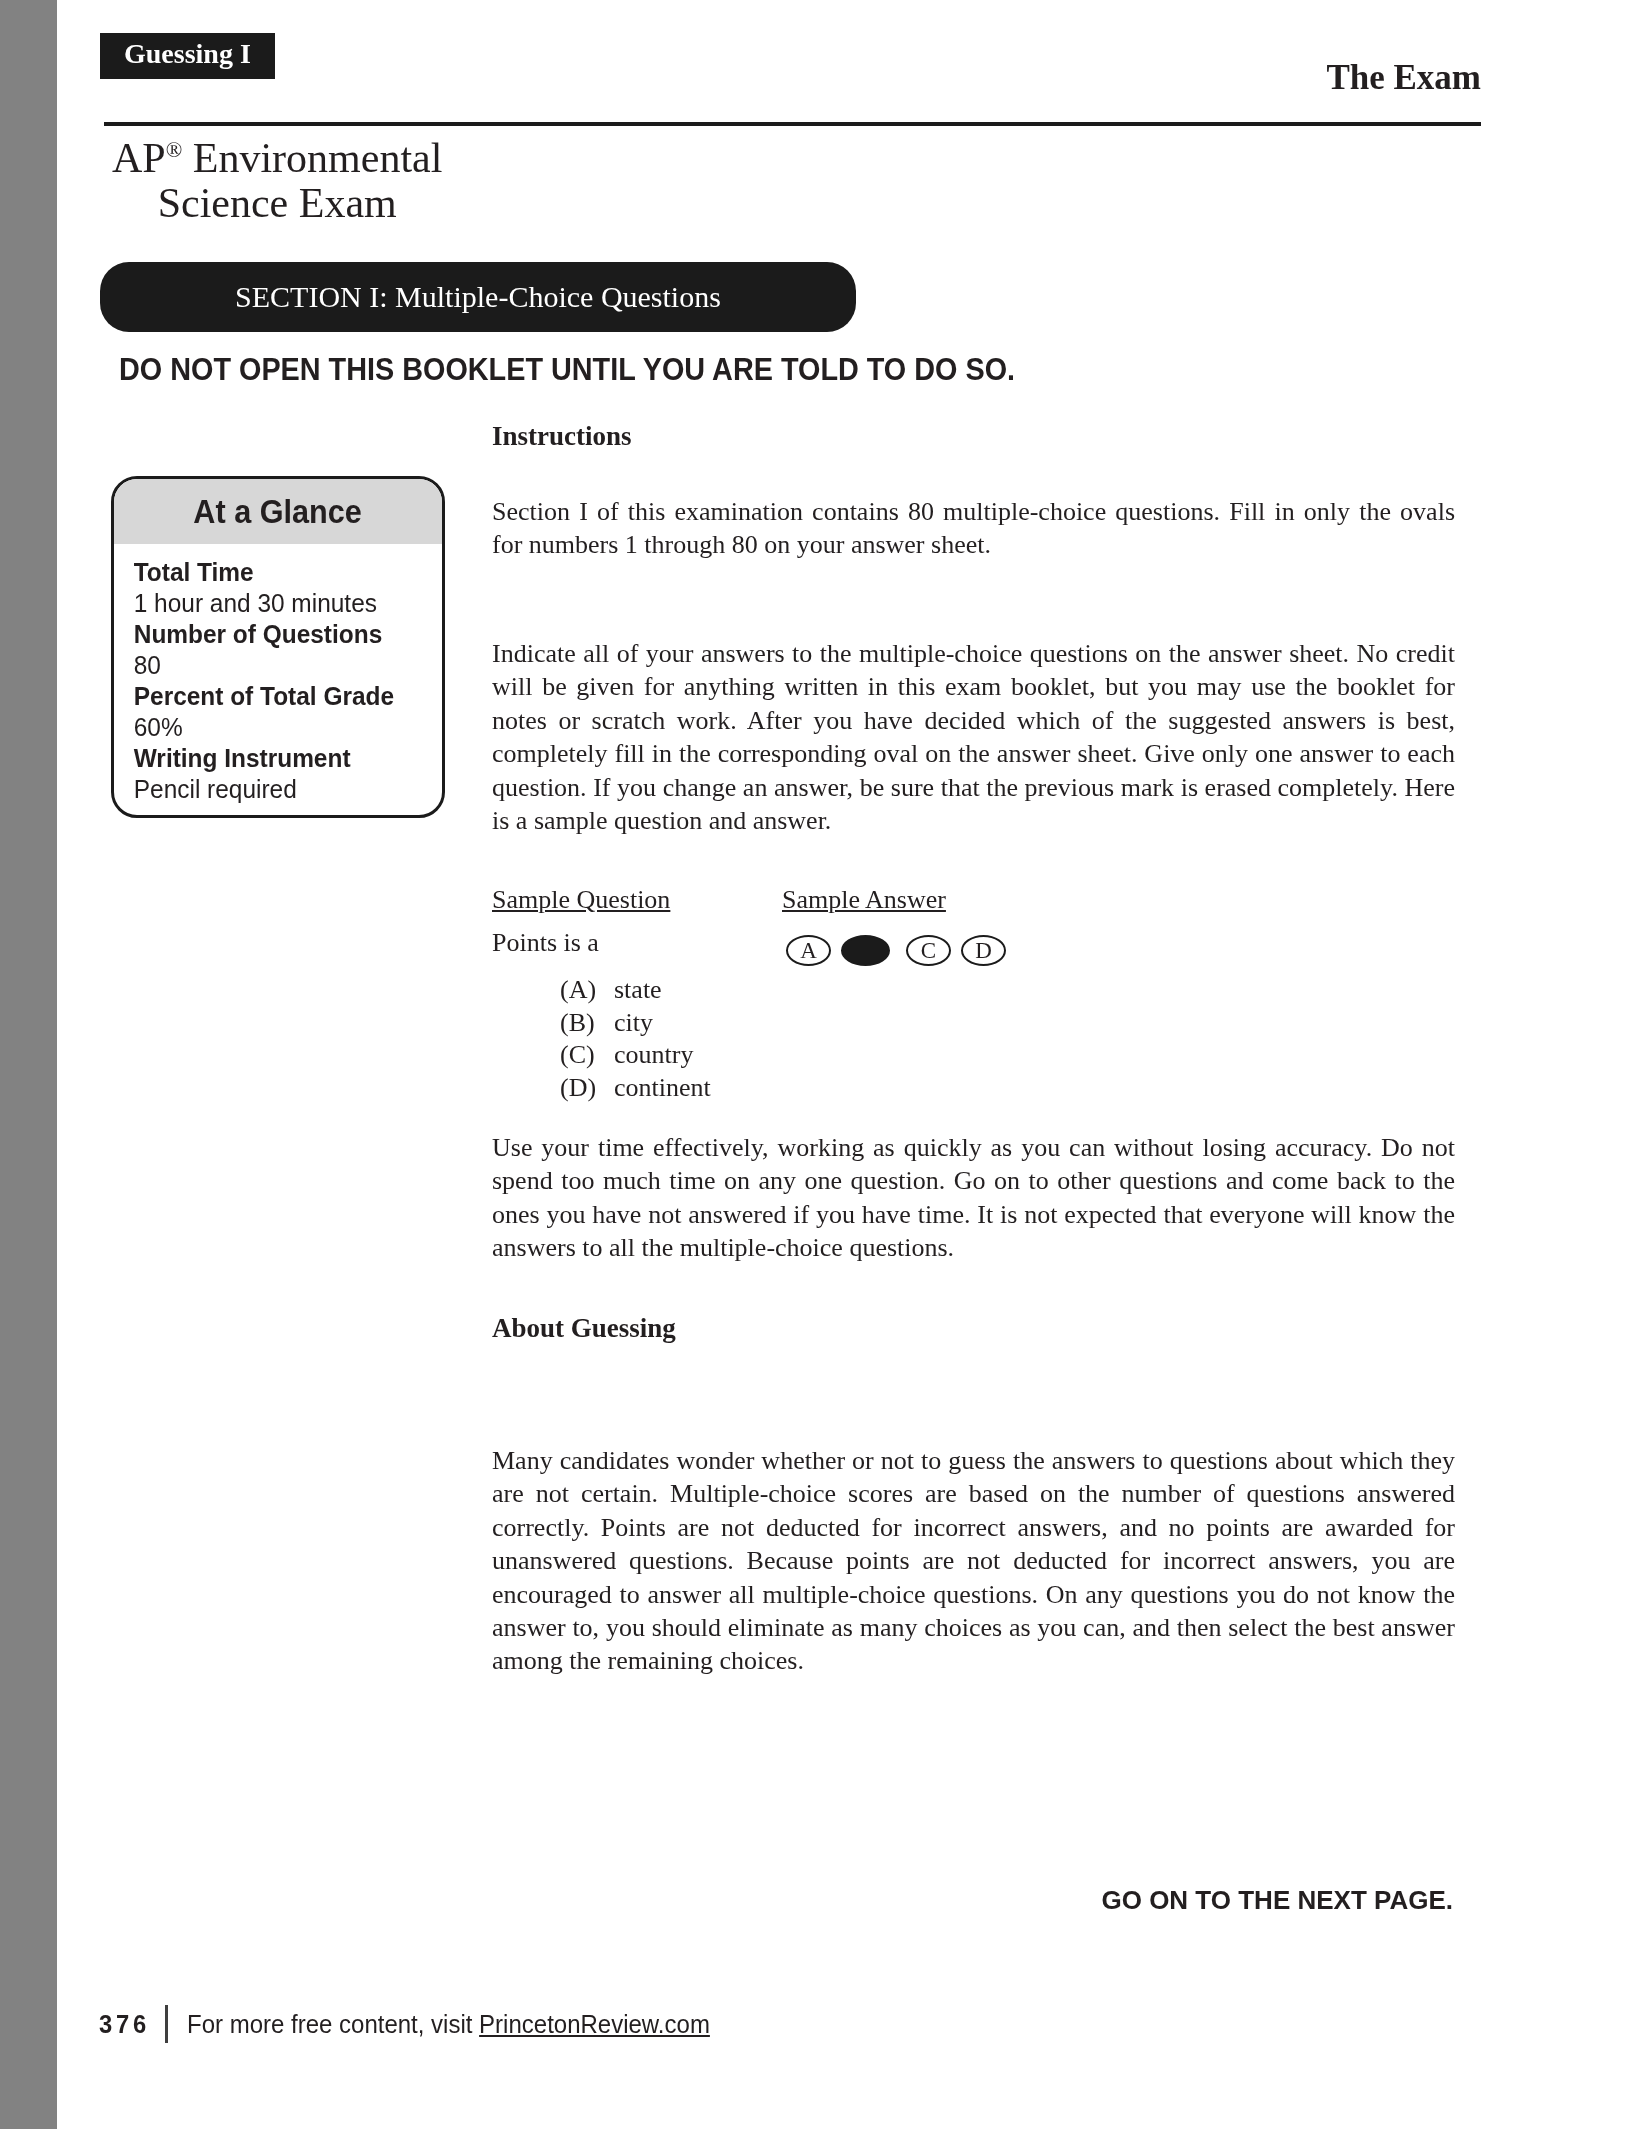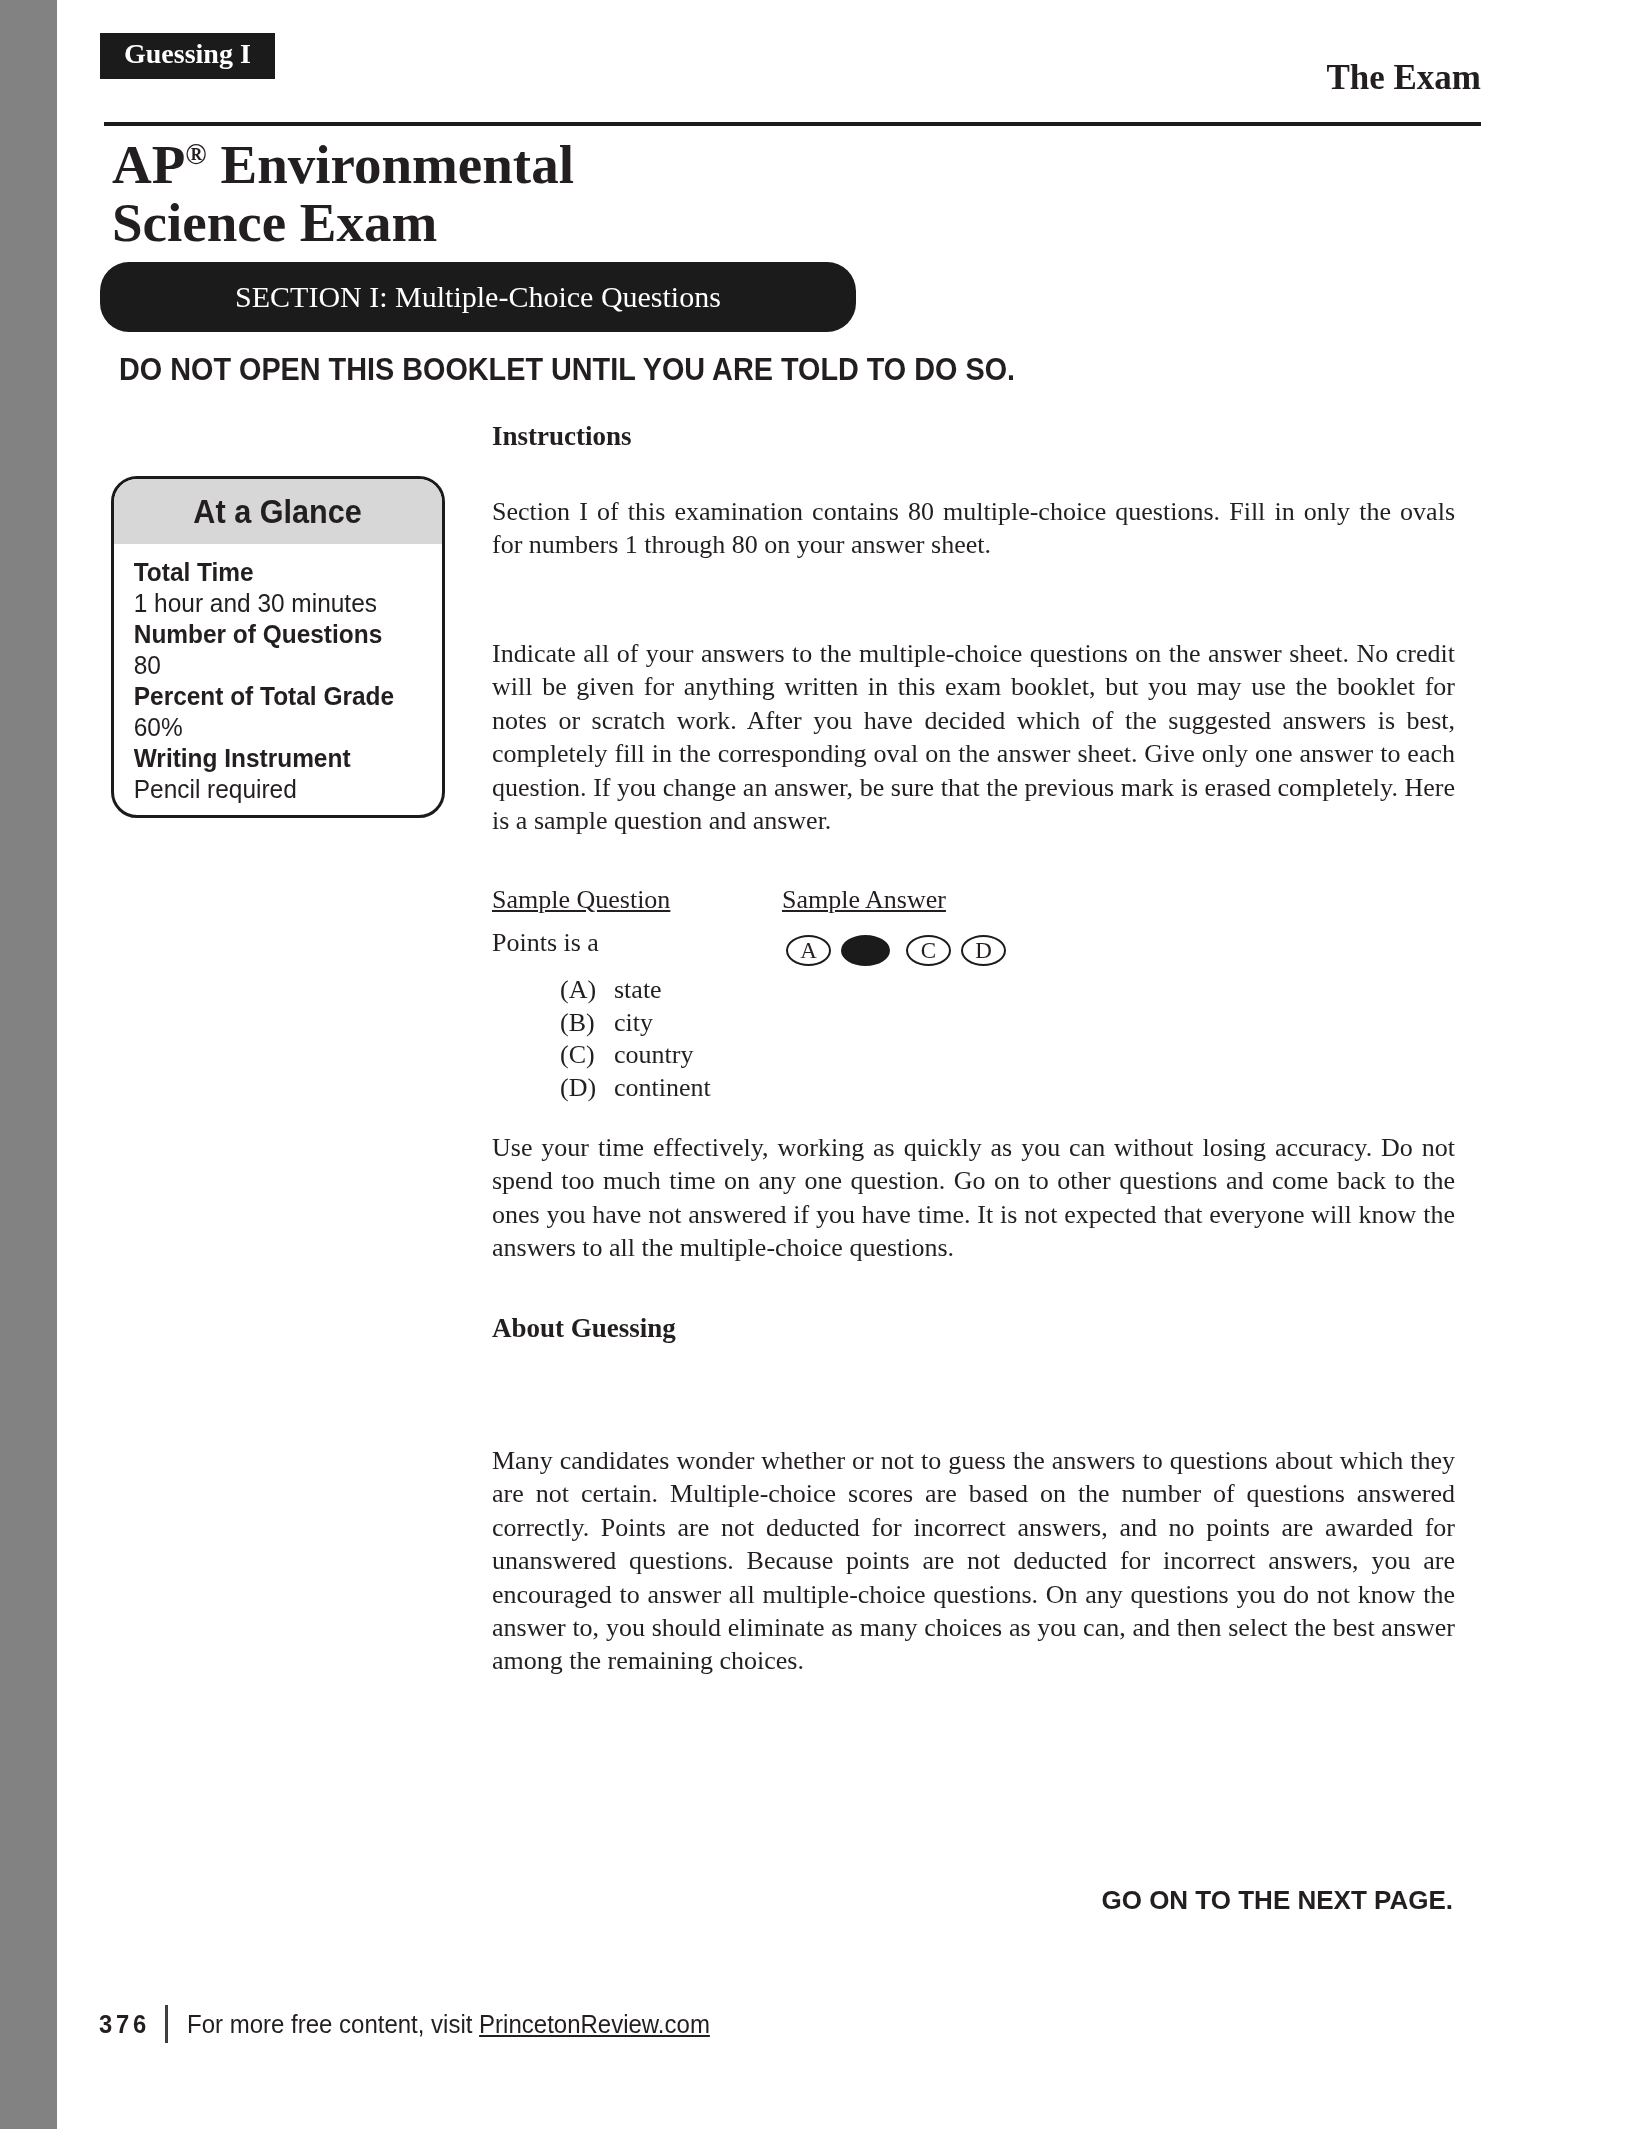--- a/index.html
+++ b/index.html
@@ -15,21 +15,21 @@
     padding:5px 24px 9px 24px;
   }
   .the-exam {
     position:absolute; top:58px; right:159px;
     font-family:"Liberation Serif", serif; font-weight:bold; font-size:35px;text-align:right;
   }
   .top-rule { position:absolute; left:104px; top:122px; width:1377px; height:4px; background:#1b1b1b; }
 
   .page-title {
     position:absolute; left:112px; top:136px;
-    font-family:"Liberation Serif", serif; font-weight:bold; font-size:55px; line-height:1.06;
+    font-family:"Liberation Serif", serif; font-weight:normal; font-size:42px; line-height:1.06;text-align:center;
   }
   .page-title sup { font-size:52%; vertical-align:super; }
 
   .section-pill {
     position:absolute; left:100px; top:262px; width:756px; height:70px;
     background:#1b1b1b; border-radius:29px; display:flex; align-items:center; justify-content:center;
     color:#ffffff; font-family:"Liberation Serif", serif; font-size:30px;
   }
 
   .warning {

